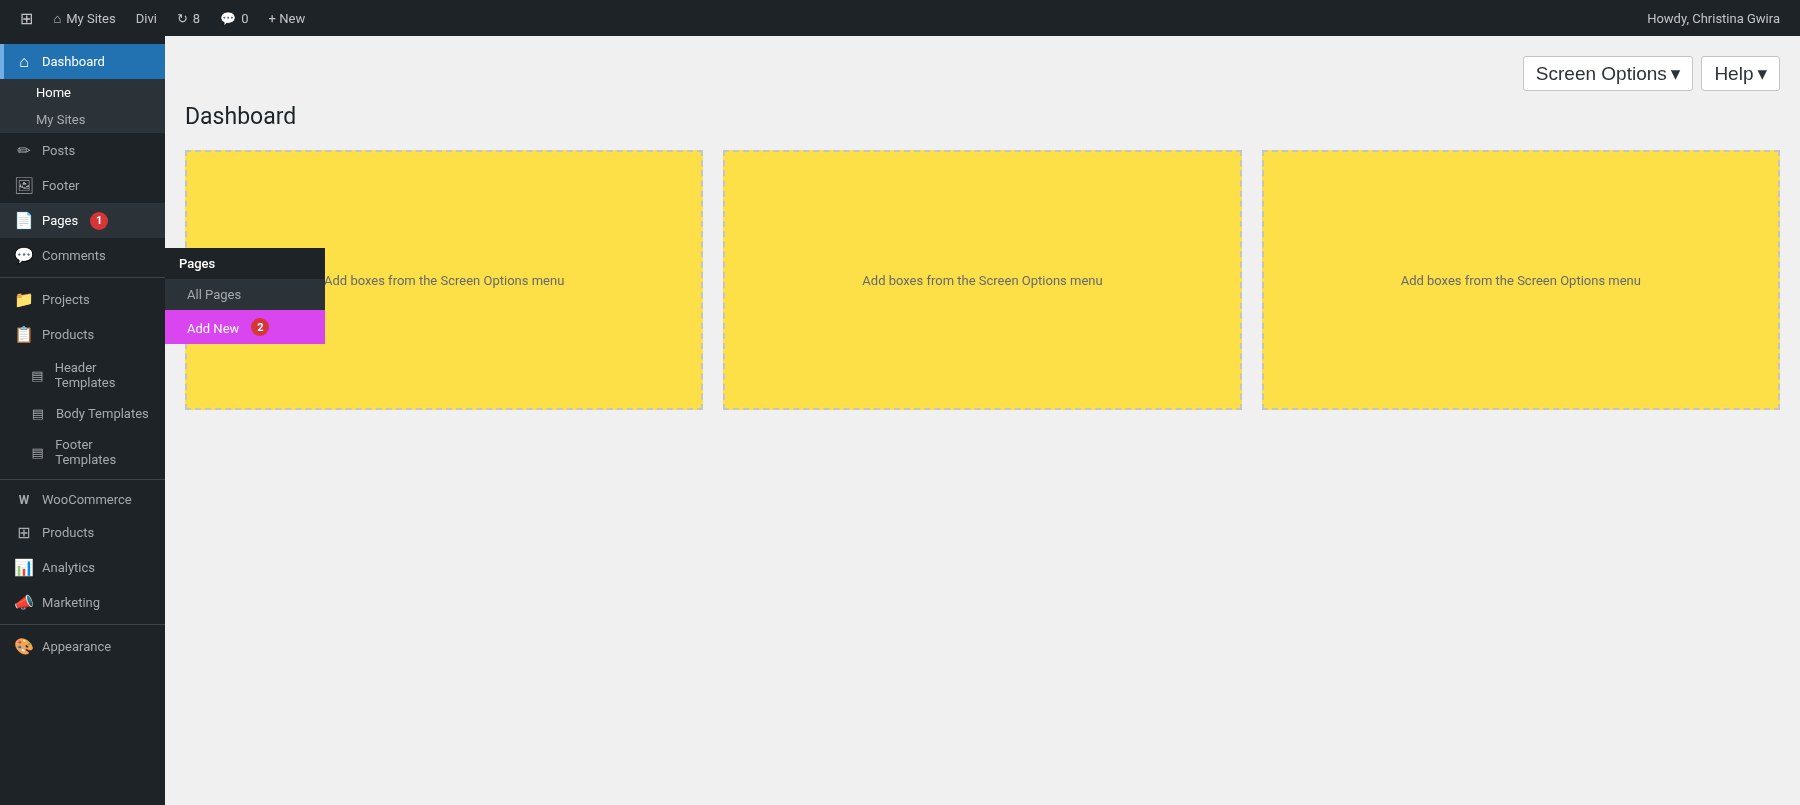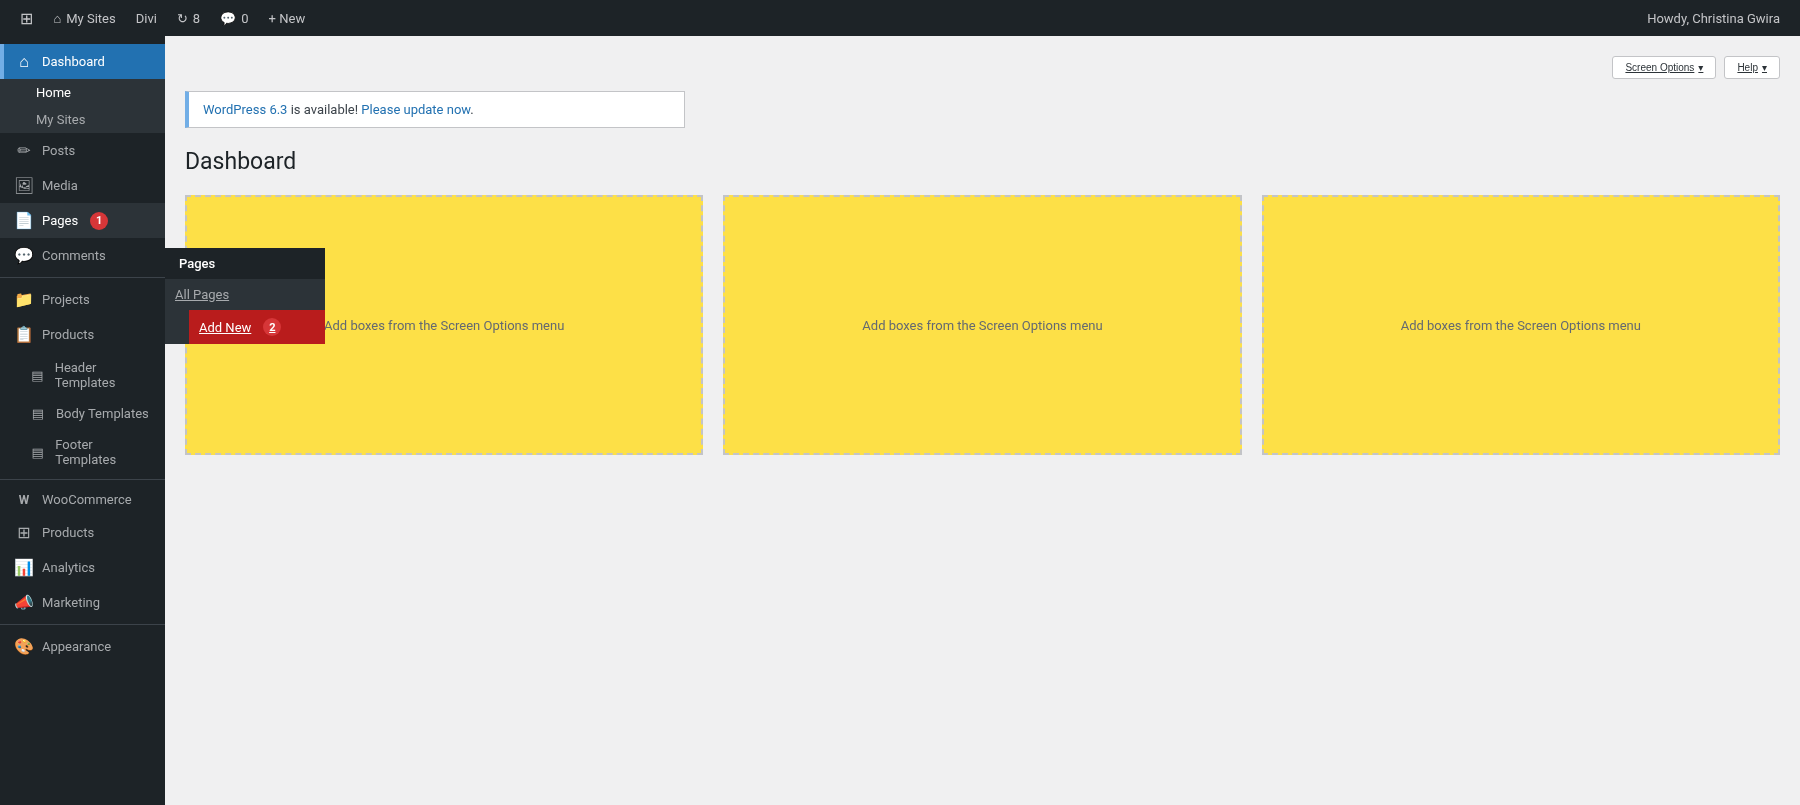--- a/index.html
+++ b/index.html
@@ -115,30 +115,29 @@
       border-radius: 0 3px 3px 0;
     }
     .flyout-menu-title {
       background: #1d2327;
       color: #fff;
       padding: 8px 14px;
       font-size: 13px;
       font-weight: 500;
     }
     .flyout-menu-item {
-      padding: 8px 10px;
+      padding: 8px 22px;
       color: #a7aaad;
       cursor: pointer;
       font-size: 13px;
       display: flex;
-      align-items: center;
+      align-items: flex-end;
       gap: 8px;
-      text-decoration: underline;
-    }
-    .flyout-menu-item.active { color: #fff; background: #b91c1c; margin-left: 24px; }
+    }
+    .flyout-menu-item.active { color: #fff; background: #d946ef; }
 
     
     #wpcontent {
       flex: 1;
       padding: 20px 20px 0;
       background: #f0f0f1;
     }
     .wrap {
       max-width: 100%;
     }
@@ -149,27 +148,26 @@
       justify-content: flex-end;
       gap: 8px;
       margin-bottom: 12px;
       align-items: center;
     }
     .top-btn {
       background: #fff;
       border: 1px solid #c3c4c7;
       border-radius: 3px;
       padding: 5px 12px;
-      font-size: 10px;
+      font-size: 19px;
       cursor: pointer;
       display: flex;
       align-items: center;
       gap: 4px;
       color: #2c3338;
-      text-decoration: underline;
     }
 
     
     .notice {
       background: #fff;
       border: 1px solid #c3c4c7;
       border-left: 4px solid #72aee6;
       padding: 10px 14px;
       margin-bottom: 20px;
       font-size: 13px;
@@ -263,21 +261,21 @@
       </div>
     </div>
 
     <div class="menu-item">
       <span class="menu-icon">✏</span>
       <span class="menu-label">Posts</span>
     </div>
 
     <div class="menu-item">
       <span class="menu-icon">🖼</span>
-      <span class="menu-label">Media</span>
+      <span class="menu-label">Footer</span>
     </div>
 
     <div class="menu-item" style="background:#2c3338; color:#fff; position:relative;">
       <span class="menu-icon">📄</span>
       <span class="menu-label">Pages</span>
       <span class="menu-badge">1</span>
     </div>
 
     <div class="menu-item">
       <span class="menu-icon">💬</span>
@@ -360,23 +358,20 @@
         <button class="top-btn">
           <span>Screen Options</span>
           <span>▾</span>
         </button>
         <button class="top-btn">
           <span>Help</span>
           <span>▾</span>
         </button>
       </div>
 
-      <div class="notice">
-        <a href="#">WordPress 6.3</a><span> is available! </span><a href="#">Please update now</a><span>.</span>
-      </div>
 
       <h1 class="page-title">Dashboard</h1>
 
       <div class="dashboard-columns">
         <div class="dashboard-box">
           <span>Add boxes from the Screen Options menu</span>
         </div>
         <div class="dashboard-box">
           <span>Add boxes from the Screen Options menu</span>
         </div>

